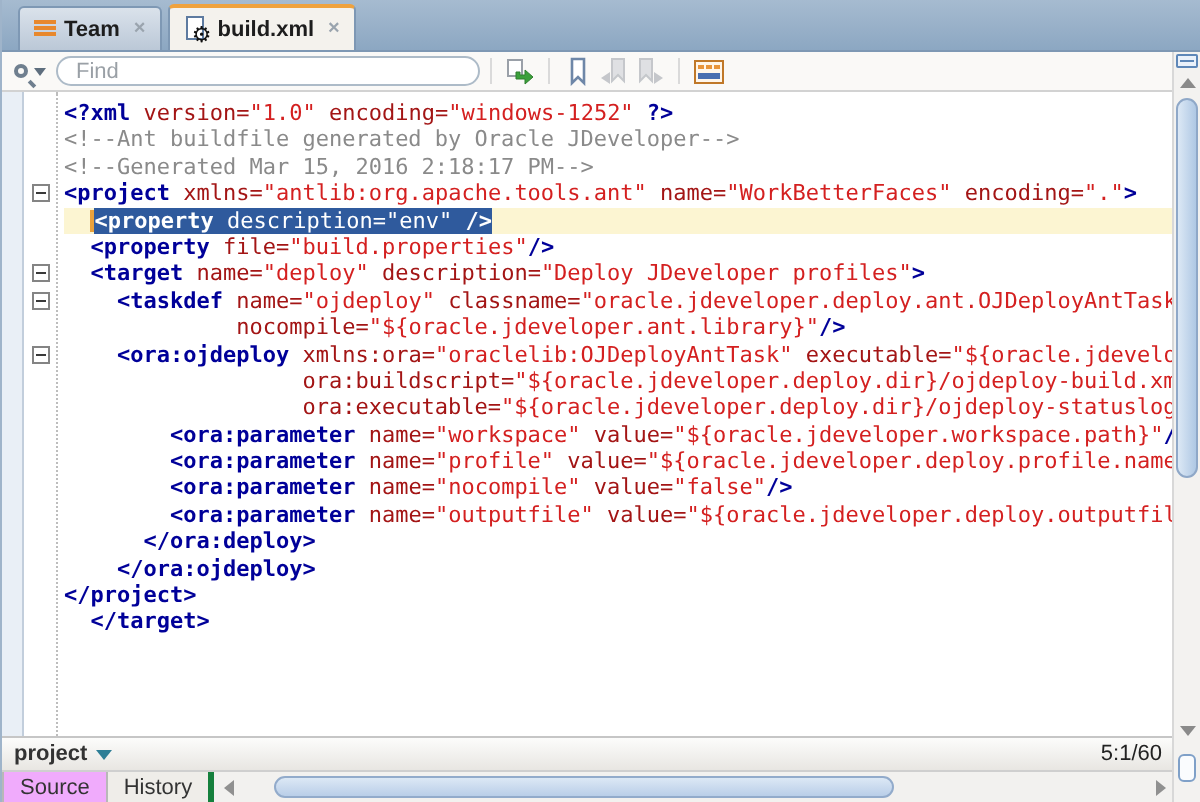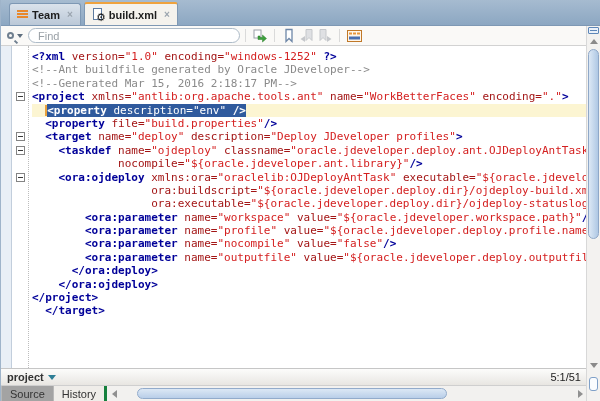--- a/index.html
+++ b/index.html
@@ -93,21 +93,21 @@
   .crumb { display:flex; align-items:center; gap:4px; font-weight:bold; color:#333; cursor:pointer; }
   .crumb-caret { width:0; height:0; border-left:4px solid transparent; border-right:4px solid transparent; border-top:5px solid #2E7E96; }
   .caret-pos { margin-left:auto; color:#222; }
 
   
   .bottombar {
     position:absolute; left:0; top:385px; width:586px; height:16px;
     background:#EFEDE9; border-top:1px solid #CFCFCF; display:flex; align-items:stretch; font-size:11px;
   }
   .btab { padding:0 8px; display:flex; align-items:center; color:#333; cursor:pointer; }
-  .btab.active { background:#a3a3a3; border-right:1px solid #B8B8B8; border-left:1px solid #B8B8B8; }
+  .btab.active { background:#f0abfc; border-right:1px solid #B8B8B8; border-left:1px solid #B8B8B8; }
   .btab.inactive { border-right:3px solid #15803d; }
   .hscroll { flex:1; display:flex; align-items:center; background:#F2F1EF; padding:0 2px; }
   .hbtn { width:10px; display:flex; justify-content:center; }
   .tri-left  { width:0; height:0; border-top:4px solid transparent; border-bottom:4px solid transparent; border-right:5px solid #909090; }
   .tri-right { width:0; height:0; border-top:4px solid transparent; border-bottom:4px solid transparent; border-left:5px solid #909090; }
   .htrack { flex:1; position:relative; height:12px; }
   .hthumb { position:absolute; left:18px; top:0; width:310px; height:11px;
             background:linear-gradient(#DCE8F5,#B9CEE8); border:1px solid #92ABCB; border-radius:6px; }
 </style>
 </head>
@@ -285,21 +285,21 @@
         <span class="tri-down"></span>
       </div>
     <div class="corner-box"></div>
   </div>
 
   <div class="breadcrumb">
     <div class="crumb">
       <span>project</span>
       <span class="crumb-caret"></span>
     </div>
-    <div class="caret-pos">5:1/51</div>
+    <div class="caret-pos">5:1/60</div>
   </div>
 
   <div class="bottombar">
     <div class="btab active">
       <span>Source</span>
     </div>
     <div class="btab inactive">
       <span>History</span>
     </div>
     <div class="hscroll">

